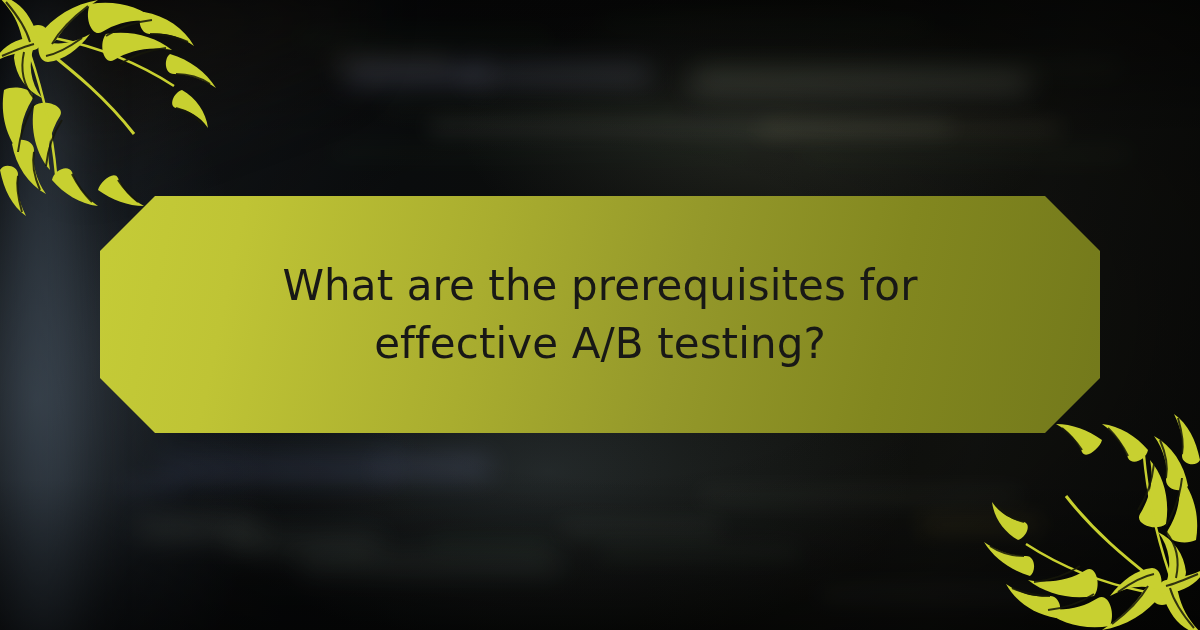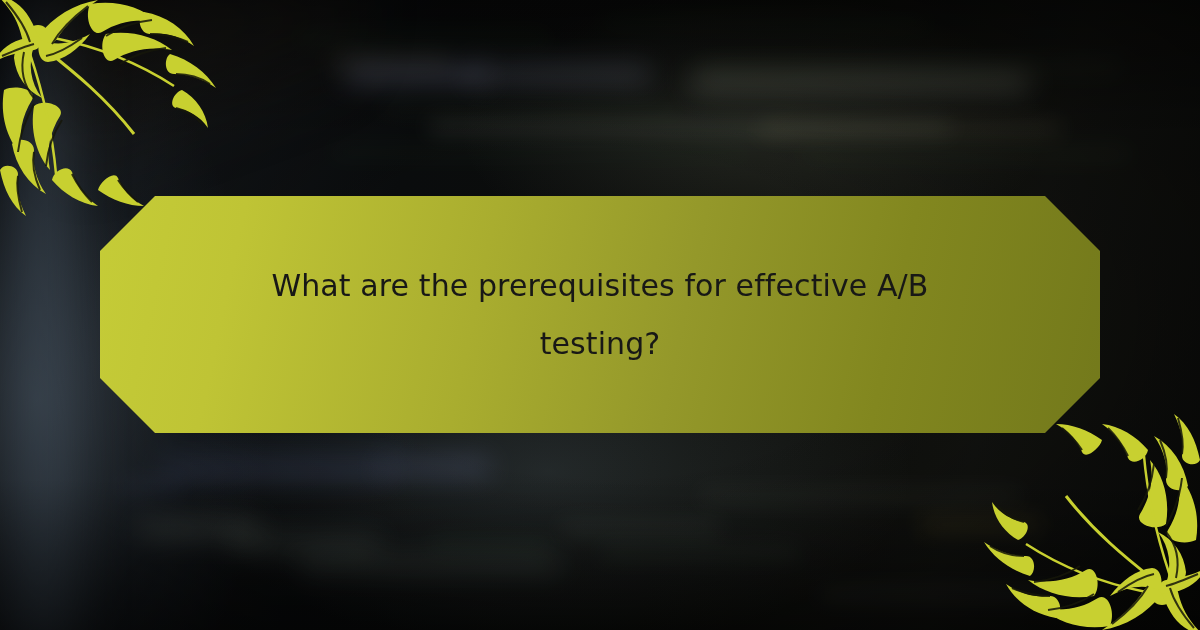--- a/index.html
+++ b/index.html
@@ -90,21 +90,21 @@
       0 55px
     );
     display: flex;
     align-items: center;
     justify-content: center;
   }
   .banner-text {
     width: 740px;
     text-align: center;
     color: #181816;
-    font-size: 30px;
+    font-size: 42px;
     line-height: 58px;
     font-weight: 400;
     letter-spacing: 0.1px;
     font-family: "DejaVu Sans", "Liberation Sans", sans-serif;
   }
 </style>
 </head>
 <body>
 
 <div id="canvas">

